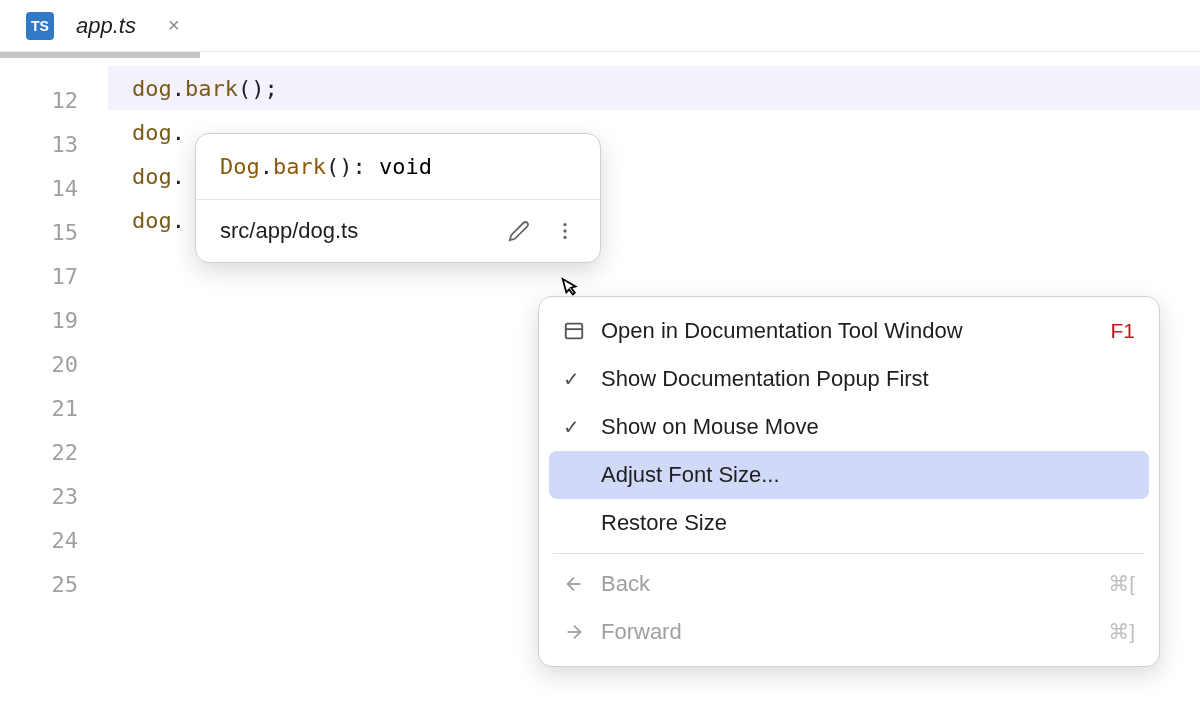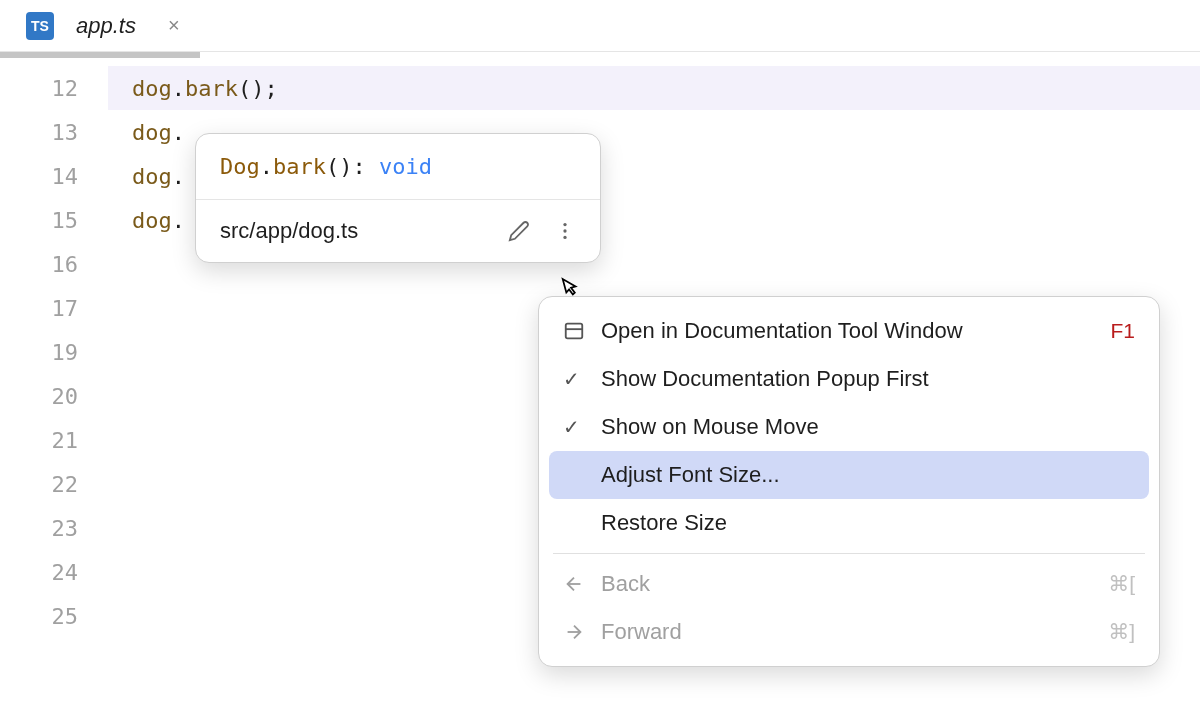--- a/index.html
+++ b/index.html
@@ -67,21 +67,21 @@
       background: #c5c5c5;
     }
     
     .editor {
       display: flex;
       position: relative;
     }
     
     .gutter {
       width: 108px;
-      padding-top: 8px;
+      padding-top: 20px;
     }
     
     .line-number {
       height: 44px;
       display: flex;
       align-items: center;
       justify-content: flex-end;
       padding-right: 30px;
       font-size: 22px;
       color: #a0a0a0;
@@ -128,21 +128,21 @@
     .doc-popup-header {
       padding: 20px 24px;
       font-family: "SF Mono", Menlo, Monaco, monospace;
       font-size: 22px;
       border-bottom: 1px solid #e5e5e5;
     }
     
     .doc-class { color: #8b5a0a; }
     .doc-method { color: #8b5a0a; }
     .doc-paren { color: #1e1e1e; }
-    .doc-type { color: #3b82f6; }
+    .doc-type { color: #000000; }
     
     .doc-popup-footer {
       padding: 18px 24px;
       display: flex;
       align-items: center;
       justify-content: space-between;
       font-size: 22px;
       color: #1e1e1e;
     }
     
@@ -251,21 +251,20 @@
 </div>
 
 <div class="progress-bar"></div>
 
 <div class="editor">
   <div class="gutter">
     <div class="line-number">12</div>
     <div class="line-number">13</div>
     <div class="line-number">14</div>
     <div class="line-number">15</div>
-    <div class="line-number">16</div>
     <div class="line-number">17</div>
     <div class="line-number">19</div>
     <div class="line-number">20</div>
     <div class="line-number">21</div>
     <div class="line-number">22</div>
     <div class="line-number">23</div>
     <div class="line-number">24</div>
     <div class="line-number">25</div>
   </div>
   <div class="code-area">

